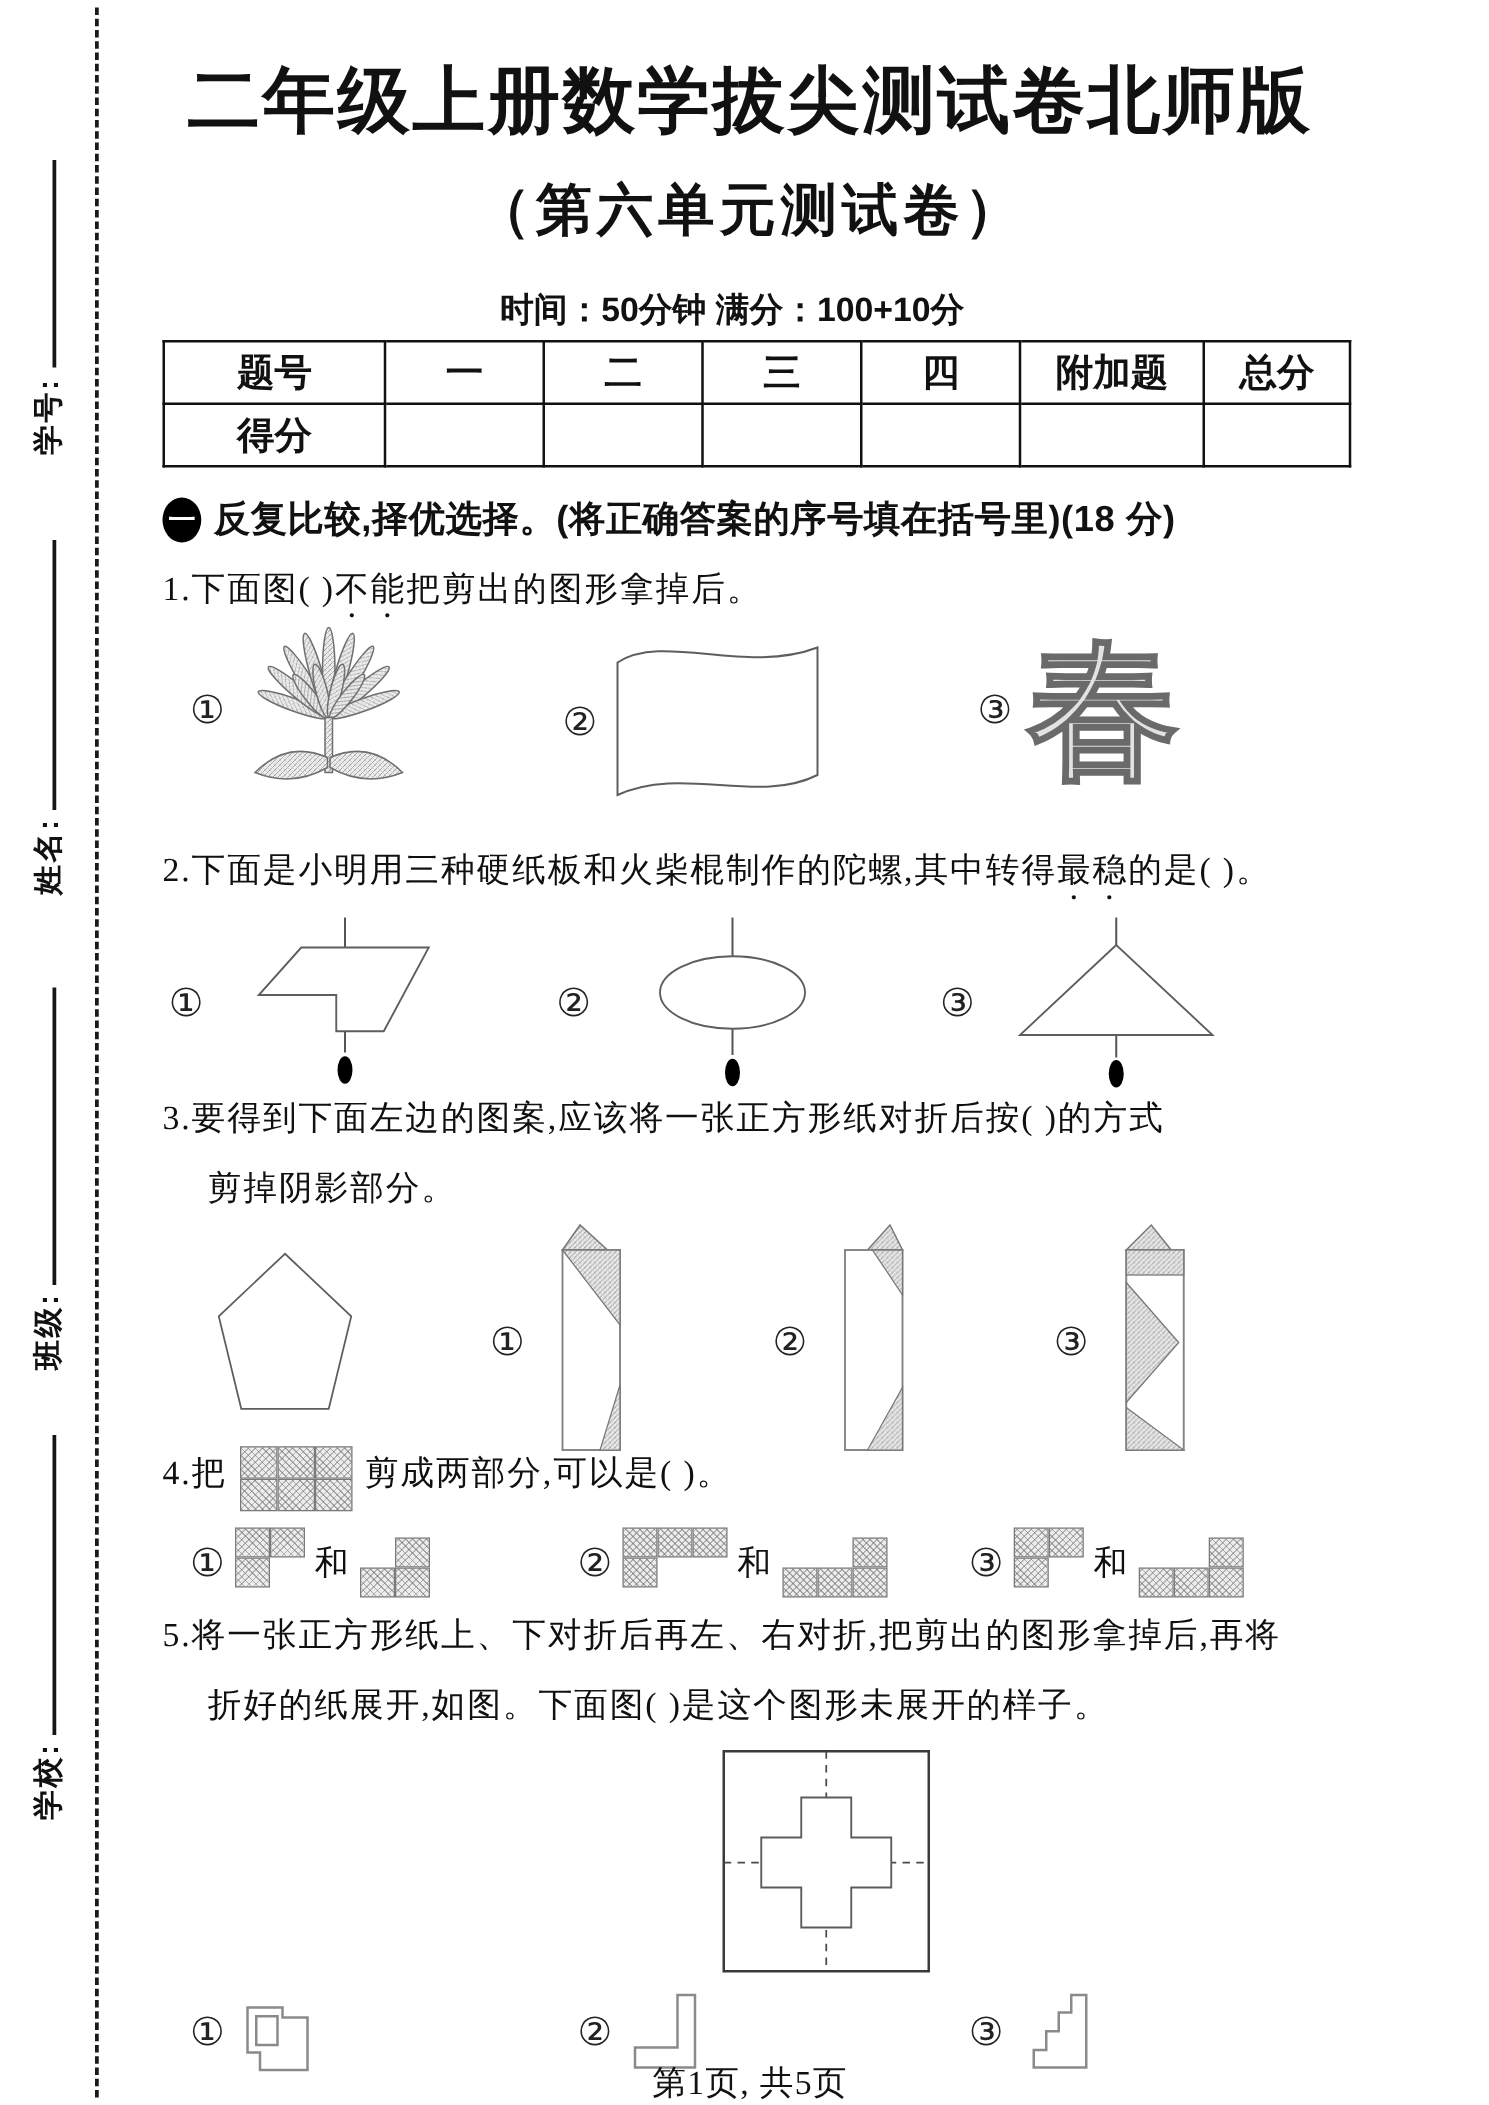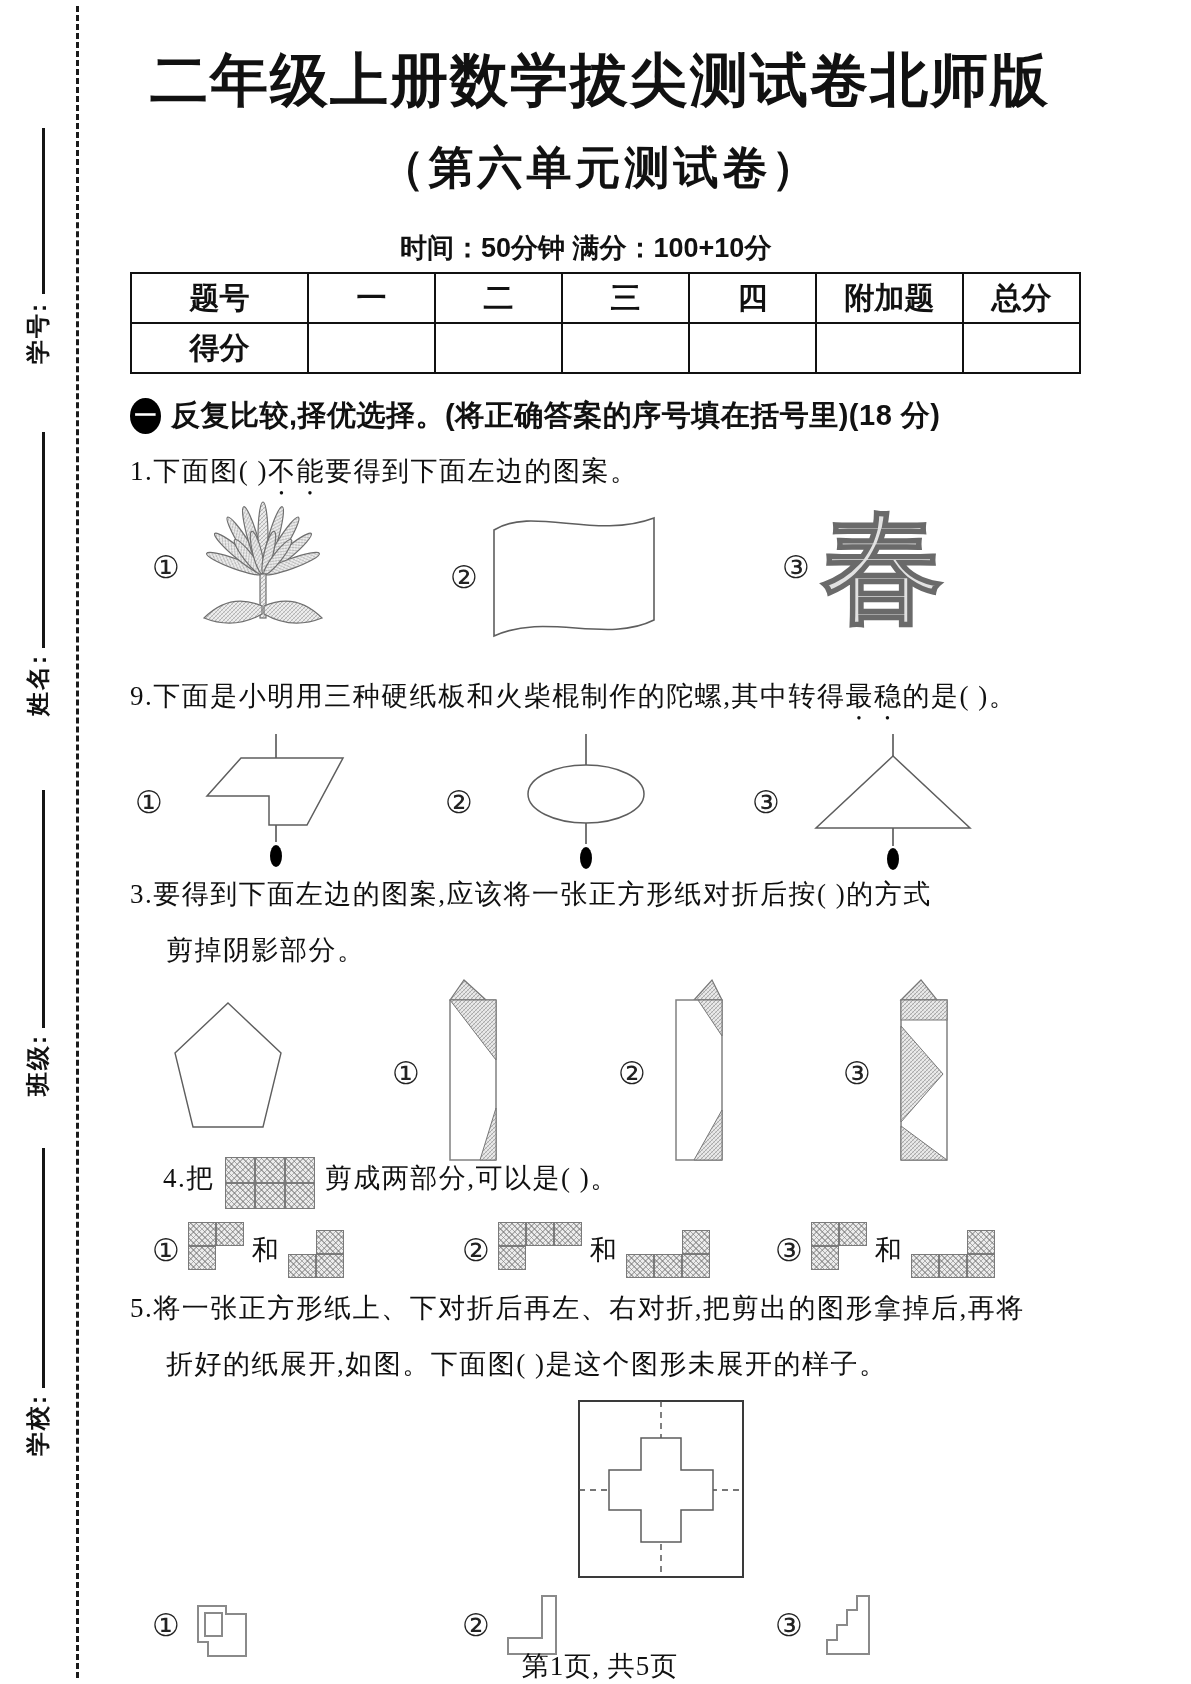--- a/index.html
+++ b/index.html
@@ -94,21 +94,21 @@
     </tr>
   </tbody>
     </table>
 
   <div class="abs sec">
     <span class="sec-bullet">一</span>
     <span class="sec-title">反复比较,择优选择。(将正确答案的序号填在括号里)(18 分)</span>
   </div>
 
   <div class="abs qtext" style="left:130px;top:453px;">
-    <span>1.下面图(        )</span><span class="em">不能</span><span>要得到下面左边的图案。</span>
+    <span>1.下面图(        )</span><span class="em">不能</span><span>把剪出的图形拿掉后。</span>
   </div>
 
   <div class="abs optrow" style="left:152px;top:500px;">
     <span class="marker">①</span>
     <svg width="150" height="135" viewBox="0 0 150 135">
       <defs>
         <pattern id="hFl" width="4" height="4" patternUnits="userSpaceOnUse">
           <rect width="4" height="4" fill="#ededed"></rect>
           <path d="M0,4 L4,0" stroke="#9a9a9a" stroke-width="0.7"></path>
           <path d="M0,0 L4,4" stroke="#c2c2c2" stroke-width="0.5"></path>
@@ -143,21 +143,21 @@
   </div>
 
   <div class="abs optrow" style="left:782px;top:498px;">
     <span class="marker">③</span>
     <svg width="130" height="138" viewBox="0 0 130 138">
       <text x="65" y="112" text-anchor="middle" font-size="122" font-weight="bold" fill="#e2e2e2" stroke="#6a6a6a" stroke-width="1.6">春</text>
     </svg>
   </div>
 
   <div class="abs qtext" style="left:130px;top:678px;">
-    <span>9.下面是小明用三种硬纸板和火柴棍制作的陀螺,其中转得</span><span class="em">最稳</span><span>的是(        )。</span>
+    <span>2.下面是小明用三种硬纸板和火柴棍制作的陀螺,其中转得</span><span class="em">最稳</span><span>的是(        )。</span>
   </div>
 
   <div class="abs optrow" style="left:135px;top:730px;">
     <span class="marker">①</span>
     <svg width="205" height="145" viewBox="0 0 205 145">
       <line x1="105" y1="4" x2="105" y2="112" stroke="#555" stroke-width="1.6"></line>
       <polygon points="70,28 172,28 136,95 98,95 98,66 36,66" fill="#fff" stroke="#5e5e5e" stroke-width="1.5"></polygon>
       <ellipse cx="105" cy="126" rx="6" ry="11" fill="#000"></ellipse>
     </svg>
   </div>
@@ -232,21 +232,21 @@
         </pattern>
       </defs>
       <polygon points="22,22 42,2 58,22" fill="url(#h33)" stroke="#777" stroke-width="1.2"></polygon>
       <rect x="22" y="22" width="46" height="160" fill="#fff" stroke="#818181" stroke-width="1.5"></rect>
       <rect x="22" y="22" width="46" height="20" fill="url(#h33)" stroke="#777" stroke-width="1"></rect>
       <polygon points="22,48 64,96 22,144" fill="url(#h33)" stroke="#777" stroke-width="1"></polygon>
       <polygon points="22,148 68,182 22,182" fill="url(#h33)" stroke="#777" stroke-width="1"></polygon>
     </svg>
   </div>
 
-  <div class="abs qtext q4text" style="left:130px;top:1152px;margin-left:33px;">
+  <div class="abs qtext q4text" style="left:130px;top:1152px;">
     <span>4.把</span>
     <span class="qgrid">
       <span class="cell"></span>
         <span class="cell"></span>
         <span class="cell"></span>
       <span class="cell"></span>
         <span class="cell"></span>
         <span class="cell"></span>
     </span>
     <span>剪成两部分,可以是(        )。</span>

